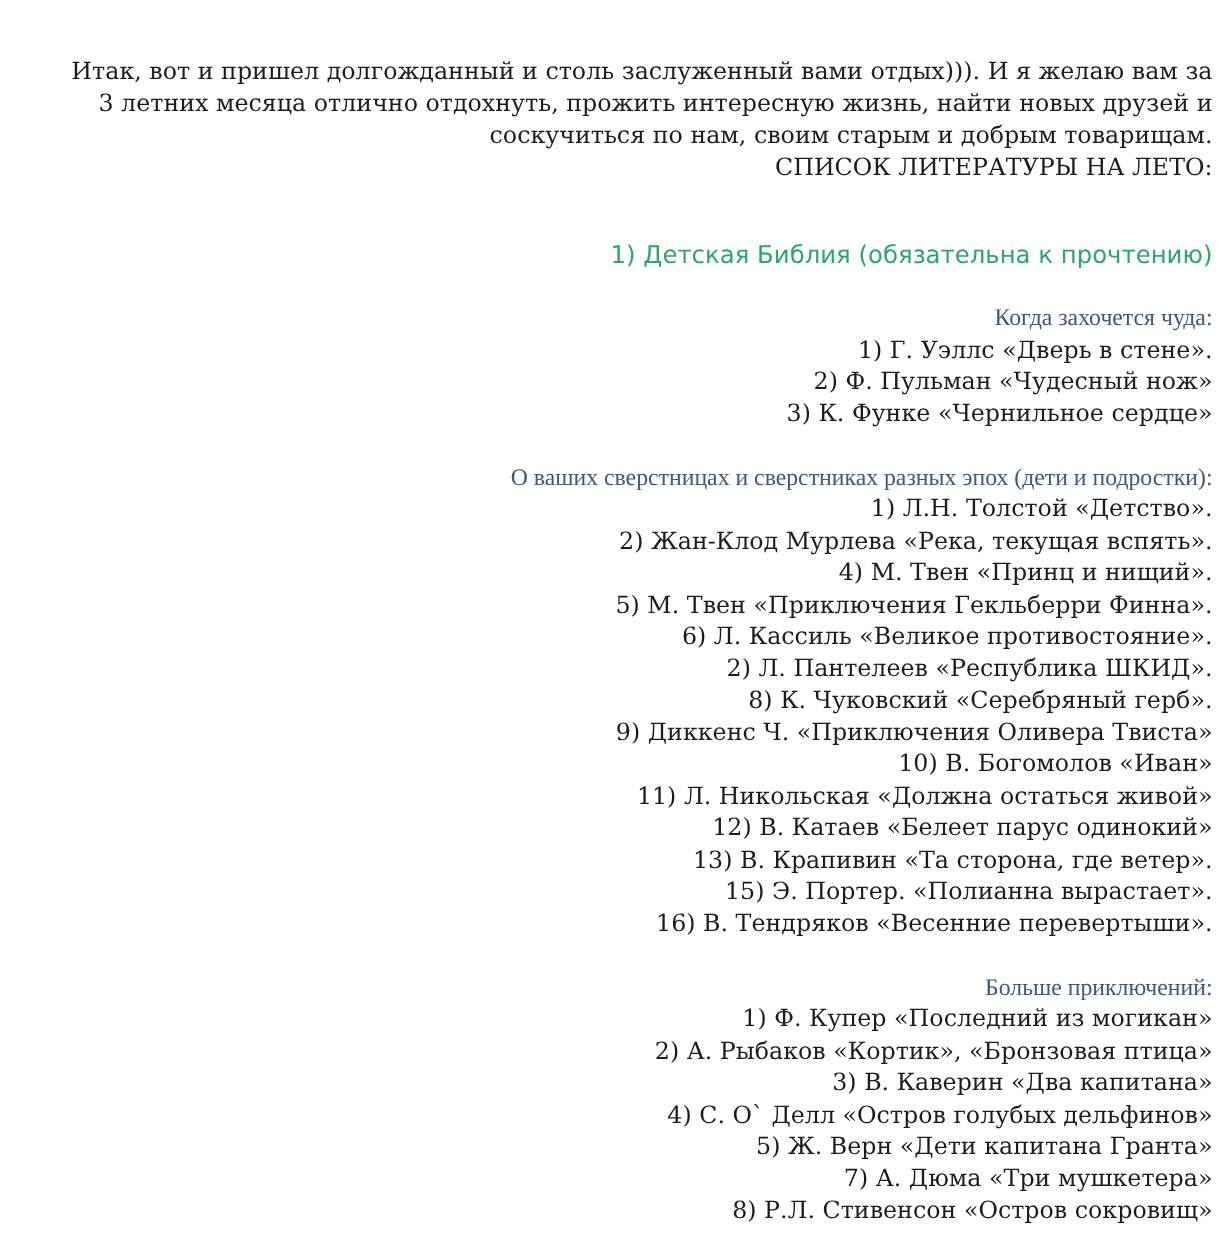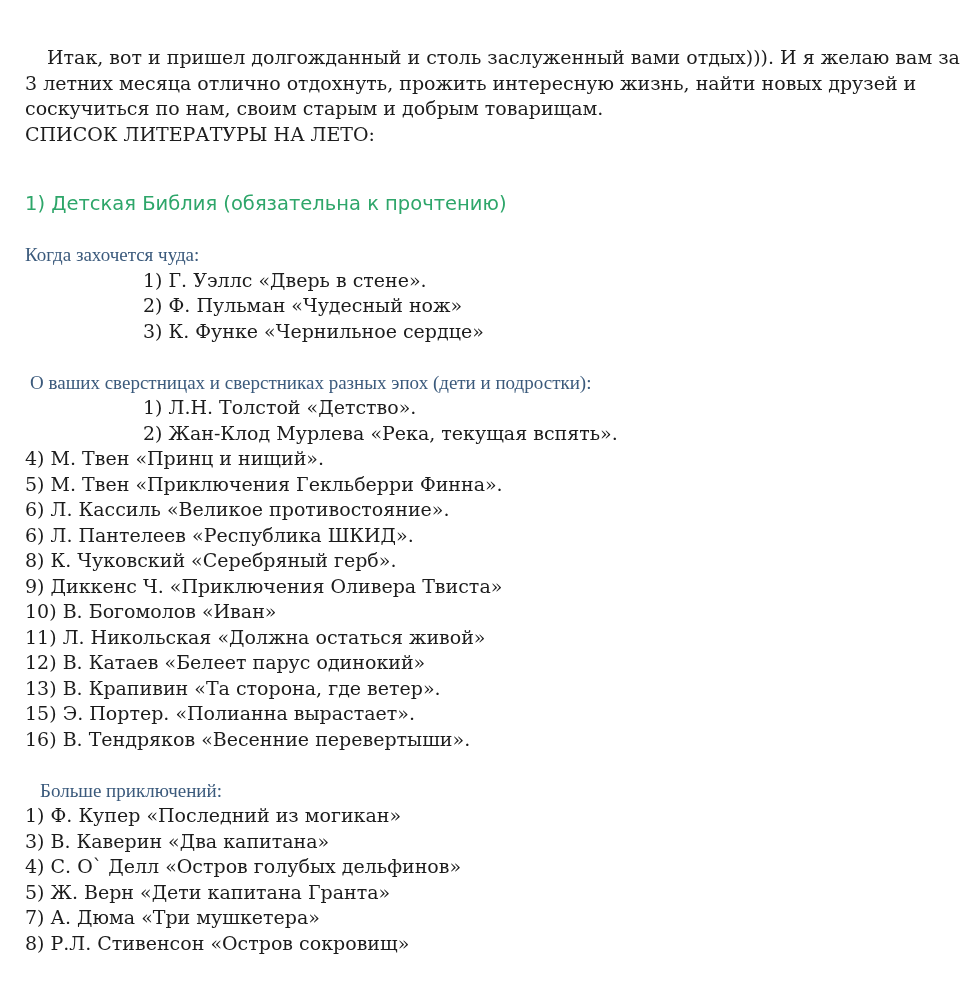--- a/index.html
+++ b/index.html
@@ -19,20 +19,21 @@
     font-family: "DejaVu Serif", serif;
     font-size: 19px;
     line-height: 25.5px;
     color: var(--ink);
   }
   .page {
     box-sizing: border-box;
     width: 978px;
     height: 996px;
     padding: 45px 8px 0 25px;
+    text-align: right;
   }
   p { margin: 0; padding: 0; }
   .indent-first { text-indent: 22px; }
   .sub { padding-left: 118px; }
   .blank { height: 25.5px; }
   .green-line {
     color: var(--green);
     font-family: "DejaVu Sans", sans-serif;
     font-size: 19.5px;
     margin-top: 44px;
@@ -63,36 +64,37 @@
 
   <p class="blank"></p>
 
   <div>
     <p class="blue-heading pad1">О ваших сверстницах и сверстниках разных эпох (дети и подростки):</p>
     <p class="sub">1) Л.Н. Толстой «Детство».</p>
     <p class="sub">2) Жан-Клод Мурлева «Река, текущая вспять».</p>
     <p>4) М. Твен «Принц и нищий».</p>
     <p>5) М. Твен «Приключения Гекльберри Финна».</p>
     <p>6) Л. Кассиль «Великое противостояние».</p>
-    <p>6) Л. Пантелеев «Республика ШКИД».</p>
+    <p>2) Л. Пантелеев «Республика ШКИД».</p>
     <p>8) К. Чуковский «Серебряный герб».</p>
     <p>9) Диккенс Ч. «Приключения Оливера Твиста»</p>
     <p>10) В. Богомолов «Иван»</p>
     <p>11) Л. Никольская «Должна остаться живой»</p>
     <p>12) В. Катаев «Белеет парус одинокий»</p>
     <p>13) В. Крапивин «Та сторона, где ветер».</p>
     <p>15) Э. Портер. «Полианна вырастает».</p>
     <p>16) В. Тендряков «Весенние перевертыши».</p>
   </div>
 
   <p class="blank"></p>
 
   <div>
     <p class="blue-heading pad3">Больше приключений:</p>
     <p>1) Ф. Купер «Последний из могикан»</p>
+    <p>2) А. Рыбаков «Кортик», «Бронзовая птица»</p>
     <p>3) В. Каверин «Два капитана»</p>
     <p>4) С. О` Делл «Остров голубых дельфинов»</p>
     <p>5) Ж. Верн «Дети капитана Гранта»</p>
     <p>7) А. Дюма «Три мушкетера»</p>
     <p>8) Р.Л. Стивенсон «Остров сокровищ»</p>
   </div>
 
 </div>
 
 </body></html>

